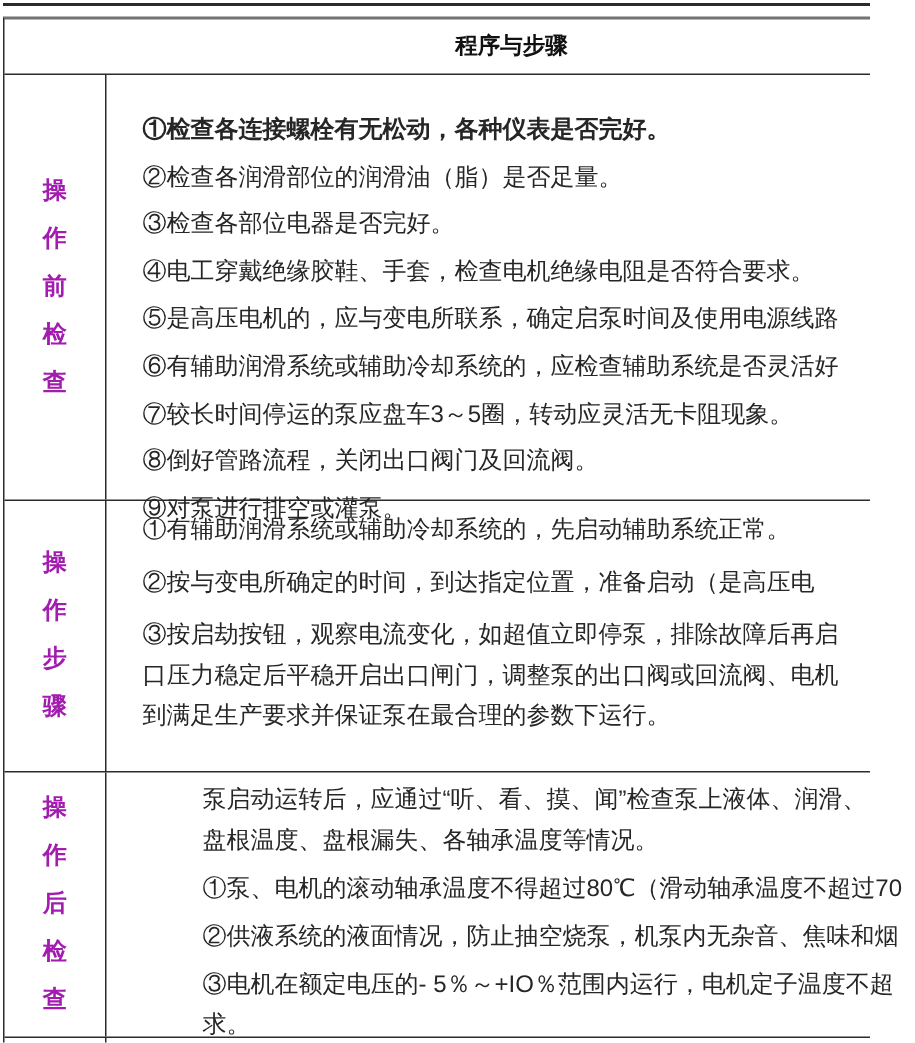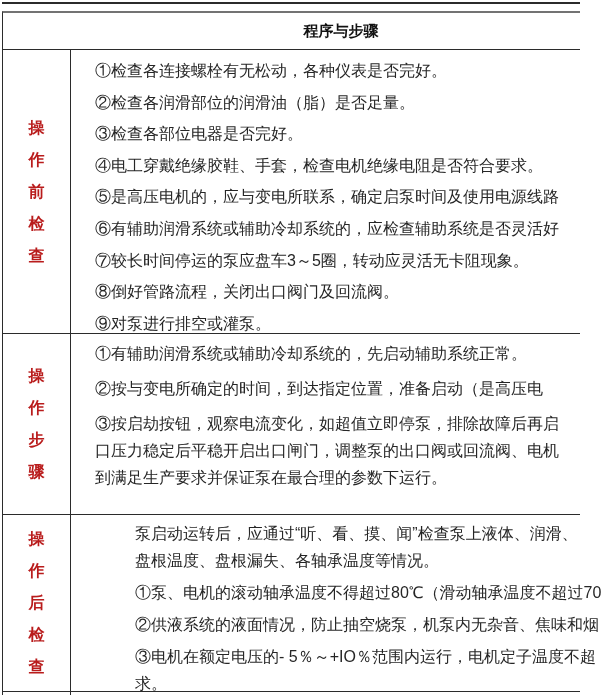--- a/index.html
+++ b/index.html
@@ -52,39 +52,39 @@
     display: flex;
     align-items: center;
     justify-content: center;
   }
   .vlabel {
     width: 18px;
     word-break: break-all;
     line-height: 32px;
     font-size: 16px;
     font-weight: bold;
-    color: #b91c1c;
+    color: #a21caf;
     text-align: center;
   }
   .content-cell {
     flex: 1 1 auto;
     padding-left: 24px;
     overflow: visible;
   }
   .line {
     white-space: nowrap;
     font-size: 16px;
     height: 27px;
     line-height: 27px;
     overflow: visible;
   }
   .sec-1 { height: 284px; }
   .sec-1 .content-cell { padding-top: 7px; }
   .sec-1 .item { margin-top: 4.6px; }
-  .sec-1 .item:first-child { margin-top: 0; }
+  .sec-1 .item:first-child { margin-top: 16px; font-weight: bold; }
   .sec-2 { height: 181px; }
   .sec-2 .content-cell { padding-top: 6px; }
   .sec-2 .item { margin-top: 8px; }
   .sec-2 .item:first-child { margin-top: 0; }
   .sec-3 { height: 177px; gap: 40px; }
   .sec-3 .content-cell { padding-top: 5px; }
   .sec-3 .item { margin-top: 5px; }
   .sec-3 .item:first-child { margin-top: 0; }
   .stub-row {
     display: flex;

